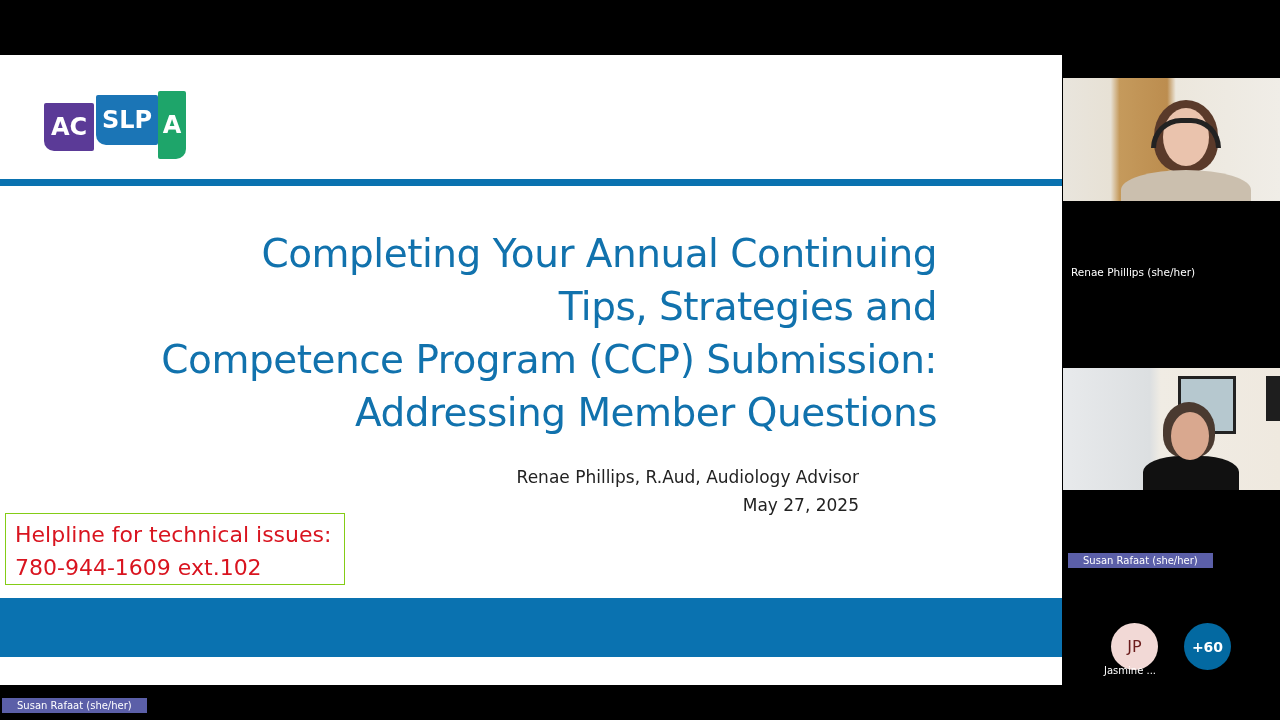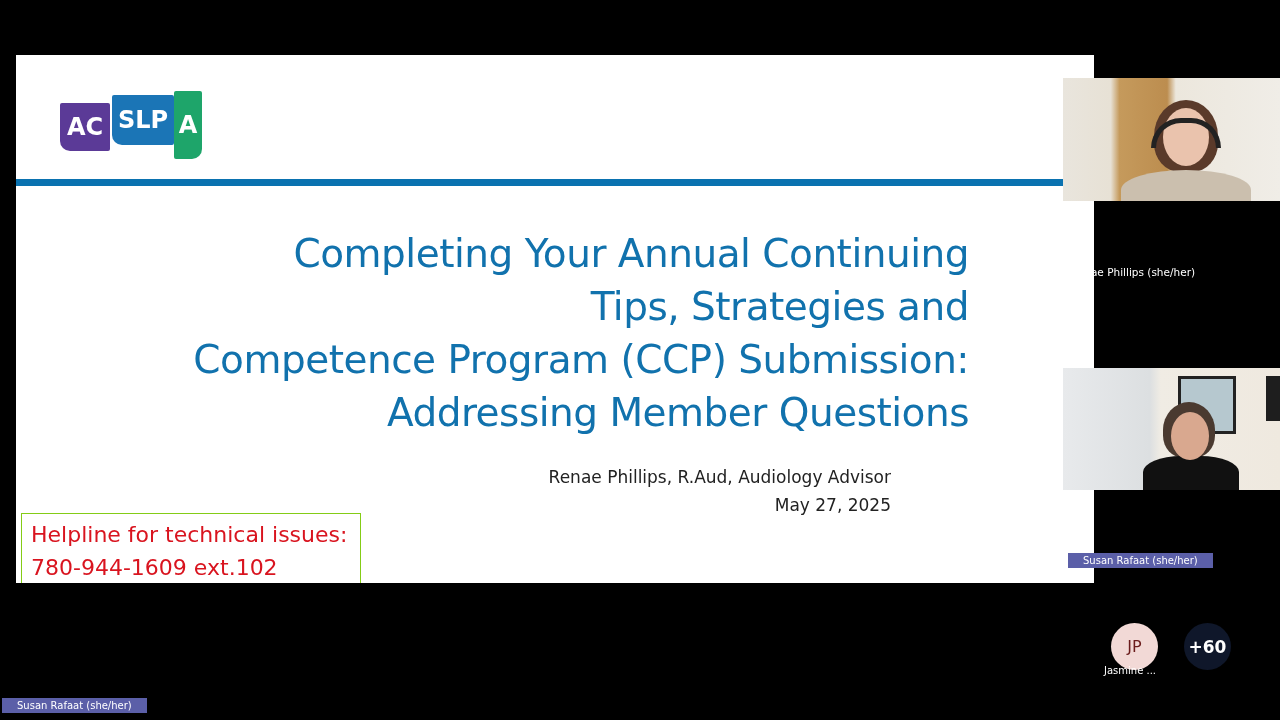--- a/index.html
+++ b/index.html
@@ -1,17 +1,17 @@
 <!DOCTYPE html>
 <html><head>
 <meta charset="utf-8">
 <style>
   html,body{margin:0;padding:0;background:#000;}
   body{width:1280px;height:720px;position:relative;overflow:hidden;font-family:"Liberation Sans",sans-serif;}
-  .slide{position:absolute;left:16px;top:55px;width:1062px;height:528px;background:#fff;overflow:hidden;padding-left:16px;}
+  .slide{position:absolute;left:0;top:55px;width:1062px;height:630px;background:#fff;overflow:hidden;}
   .logo{position:absolute;left:44px;top:36px;height:70px;}
   .logo-tile{position:absolute;top:0;color:#fff;font-weight:bold;font-family:"DejaVu Sans",sans-serif;display:flex;align-items:center;justify-content:center;}
   .tile-ac{left:0;top:12px;width:50px;height:48px;background:#5b3a97;font-size:24px;border-radius:2px 2px 2px 10px;}
   .tile-slp{left:52px;top:4px;width:62px;height:50px;background:#1b75b6;font-size:24px;border-radius:2px 2px 2px 10px;}
   .tile-a{left:114px;top:0;width:28px;height:68px;background:#1ea56a;font-size:24px;border-radius:2px 2px 10px 2px;}
   .logo-text{position:absolute;left:199px;top:47px;font-size:12.5px;line-height:16px;color:#222;}
   .stripe{position:absolute;left:0;top:124px;width:1062px;height:7px;background:#0a72b0;}
   .title{position:absolute;right:125px;top:172px;text-align:right;color:#1172ad;font-family:"DejaVu Sans",sans-serif;font-size:39px;line-height:53px;letter-spacing:-0.5px;}
   .title div{white-space:nowrap;}
   .presenters{position:absolute;right:203px;top:408px;text-align:right;color:#222;font-size:17px;line-height:28px;font-family:"DejaVu Sans",sans-serif;}
@@ -27,21 +27,21 @@
   .p1-headset{left:88px;top:40px;width:70px;height:30px;border:5px solid #222;border-bottom:none;border-radius:40px 40px 0 0;box-sizing:border-box;}
   .p2-hair{left:100px;top:34px;width:52px;height:56px;background:#4a3a30;}
   .p2-face{left:108px;top:44px;width:38px;height:48px;background:#d9a88f;border-radius:50%;}
   .p2-body{left:80px;top:88px;width:96px;height:40px;background:#111;border-radius:40% 40% 0 0;}
   .p2-frame{left:115px;top:8px;width:52px;height:52px;border:3px solid #222;background:#b6c8cf;border-radius:0;}
   .p2-cab{left:203px;top:8px;width:14px;height:45px;background:#1e1e1e;border-radius:0;}
   .name-plain{position:absolute;color:#fff;font-size:10.5px;font-family:"DejaVu Sans",sans-serif;}
   .name-tag{position:absolute;background:#5b5fa8;color:#fff;font-size:10px;padding:2px 15px;border-radius:0;font-family:"DejaVu Sans",sans-serif;white-space:nowrap;}
   .avatar{position:absolute;width:47px;height:47px;border-radius:50%;display:flex;align-items:center;justify-content:center;font-family:"DejaVu Sans",sans-serif;}
   .av-jp{left:1111px;top:623px;background:#f2d9d6;color:#6b1c1c;font-size:16px;}
-  .av-more{left:1184px;top:623px;background:#0f172a;color:#fff;font-size:17px;font-weight:bold;}
+  .av-more{left:1184px;top:623px;background:#0369a1;color:#fff;font-size:14px;font-weight:bold;}
   .av-label{position:absolute;left:1104px;top:665px;color:#fff;font-size:10px;font-family:"DejaVu Sans",sans-serif;}
 </style>
 </head>
 <body>
 
 <div class="slide">
   <div class="logo">
     <div class="logo-tile tile-ac">AC</div>
     <div class="logo-tile tile-slp">SLP</div>
     <div class="logo-tile tile-a">A</div>

